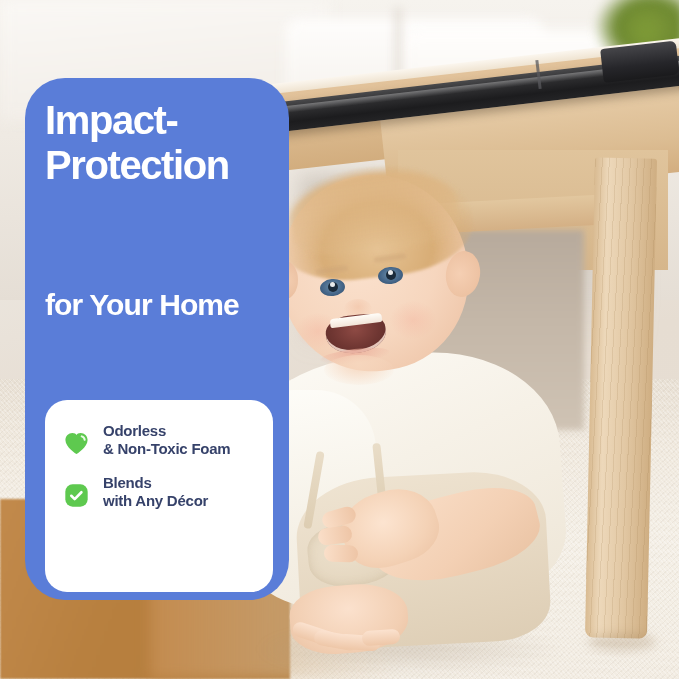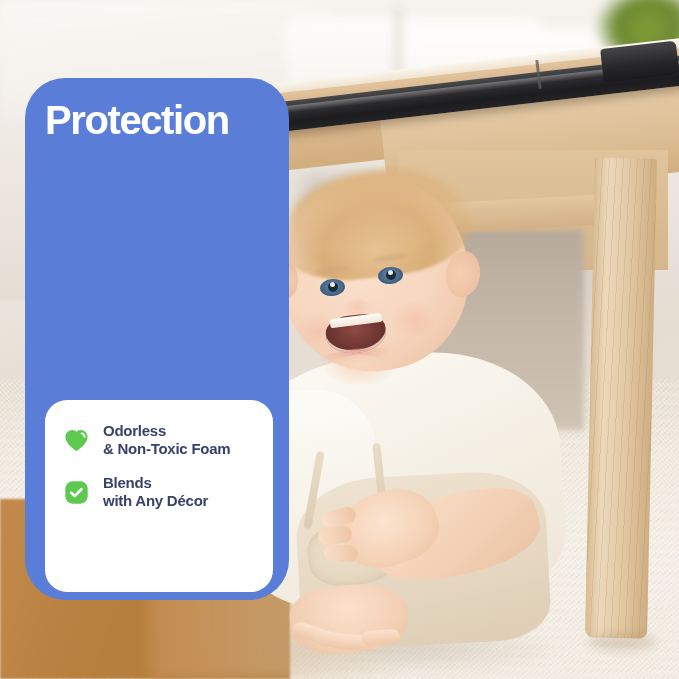--- a/index.html
+++ b/index.html
@@ -377,21 +377,21 @@
   .card {
     position:absolute;
     left:45px; top:400px;
     width:228px; height:192px;
     background:#ffffff;
     border-radius:22px;
     padding:22px 0 0 18px;
   }
   .feat {
     display:flex;
-    align-items:center;
+    align-items:flex-end;
     gap:13px;
     margin-bottom:17px;
   }
   .feat:last-child { margin-bottom:0; }
   .ficon { flex:0 0 auto; width:27px; height:27px; margin-top:2px; }
   .ficon svg { display:block; width:27px; height:27px; }
   .ftext {
     color:#36426a;
     font-size:15px;
     line-height:17.5px;
@@ -478,24 +478,26 @@
       <div class="b-mouth"></div>
       <div class="b-teeth"></div>
       <div class="b-lip"></div>
       <div class="b-chin"></div>
     </div>
   </div>
 
   <div class="blue-panel"></div>
 
   <div class="headline">
+    <span class="l">Impact-</span>
     <span class="l">Protection</span>
   </div>
 
   <div class="subhead">
+    <span class="l">for Your Home</span>
   </div>
 
   <div class="card">
 
     <div class="feat">
       <span class="ficon">
         <svg viewBox="0 0 28 28">
           <path d="M14 25C14 25 2.5 18.2 2.5 10.4 2.5 6.2 5.8 3 9.7 3c2.1 0 3.9 1 4.3 2.1C14.4 4 16.2 3 18.3 3 22.2 3 25.5 6.2 25.5 10.4 25.5 18.2 14 25 14 25z" fill="#5ec94f"></path>
           <path d="M19.4 6.6c1.7.4 2.9 1.8 3.1 3.6" stroke="#eafbe6" stroke-width="2.1" fill="none" stroke-linecap="round"></path>
         </svg>

